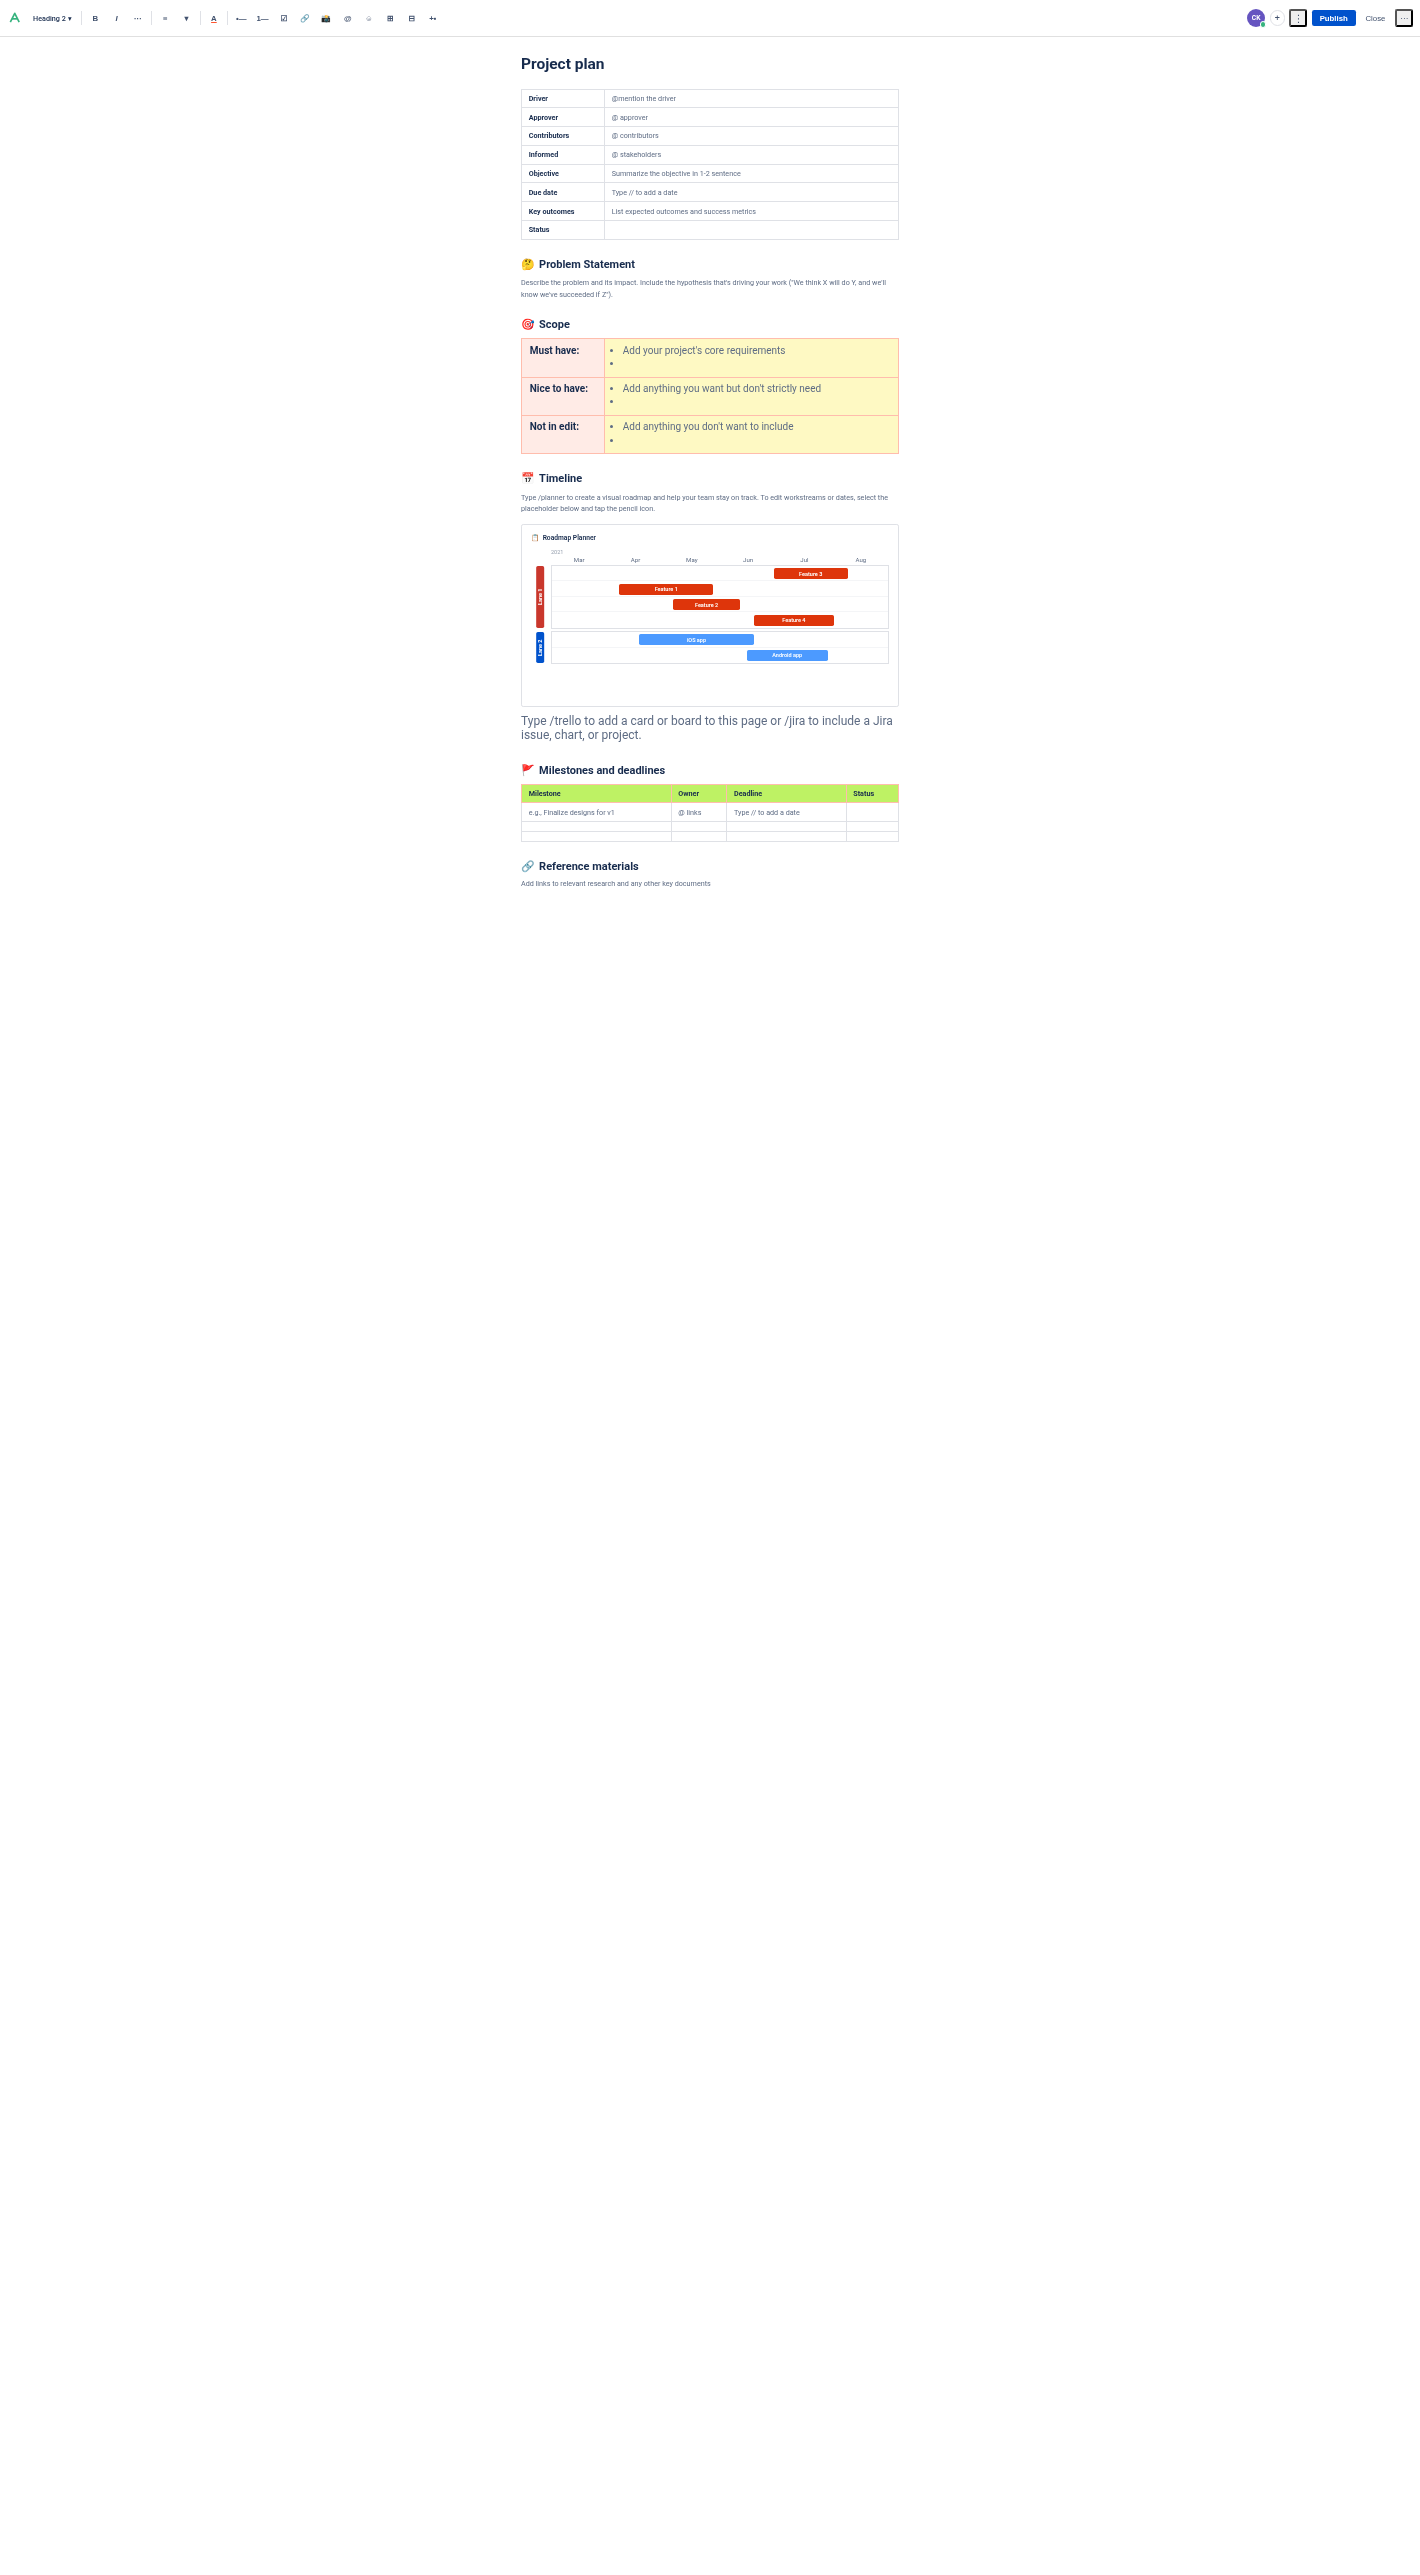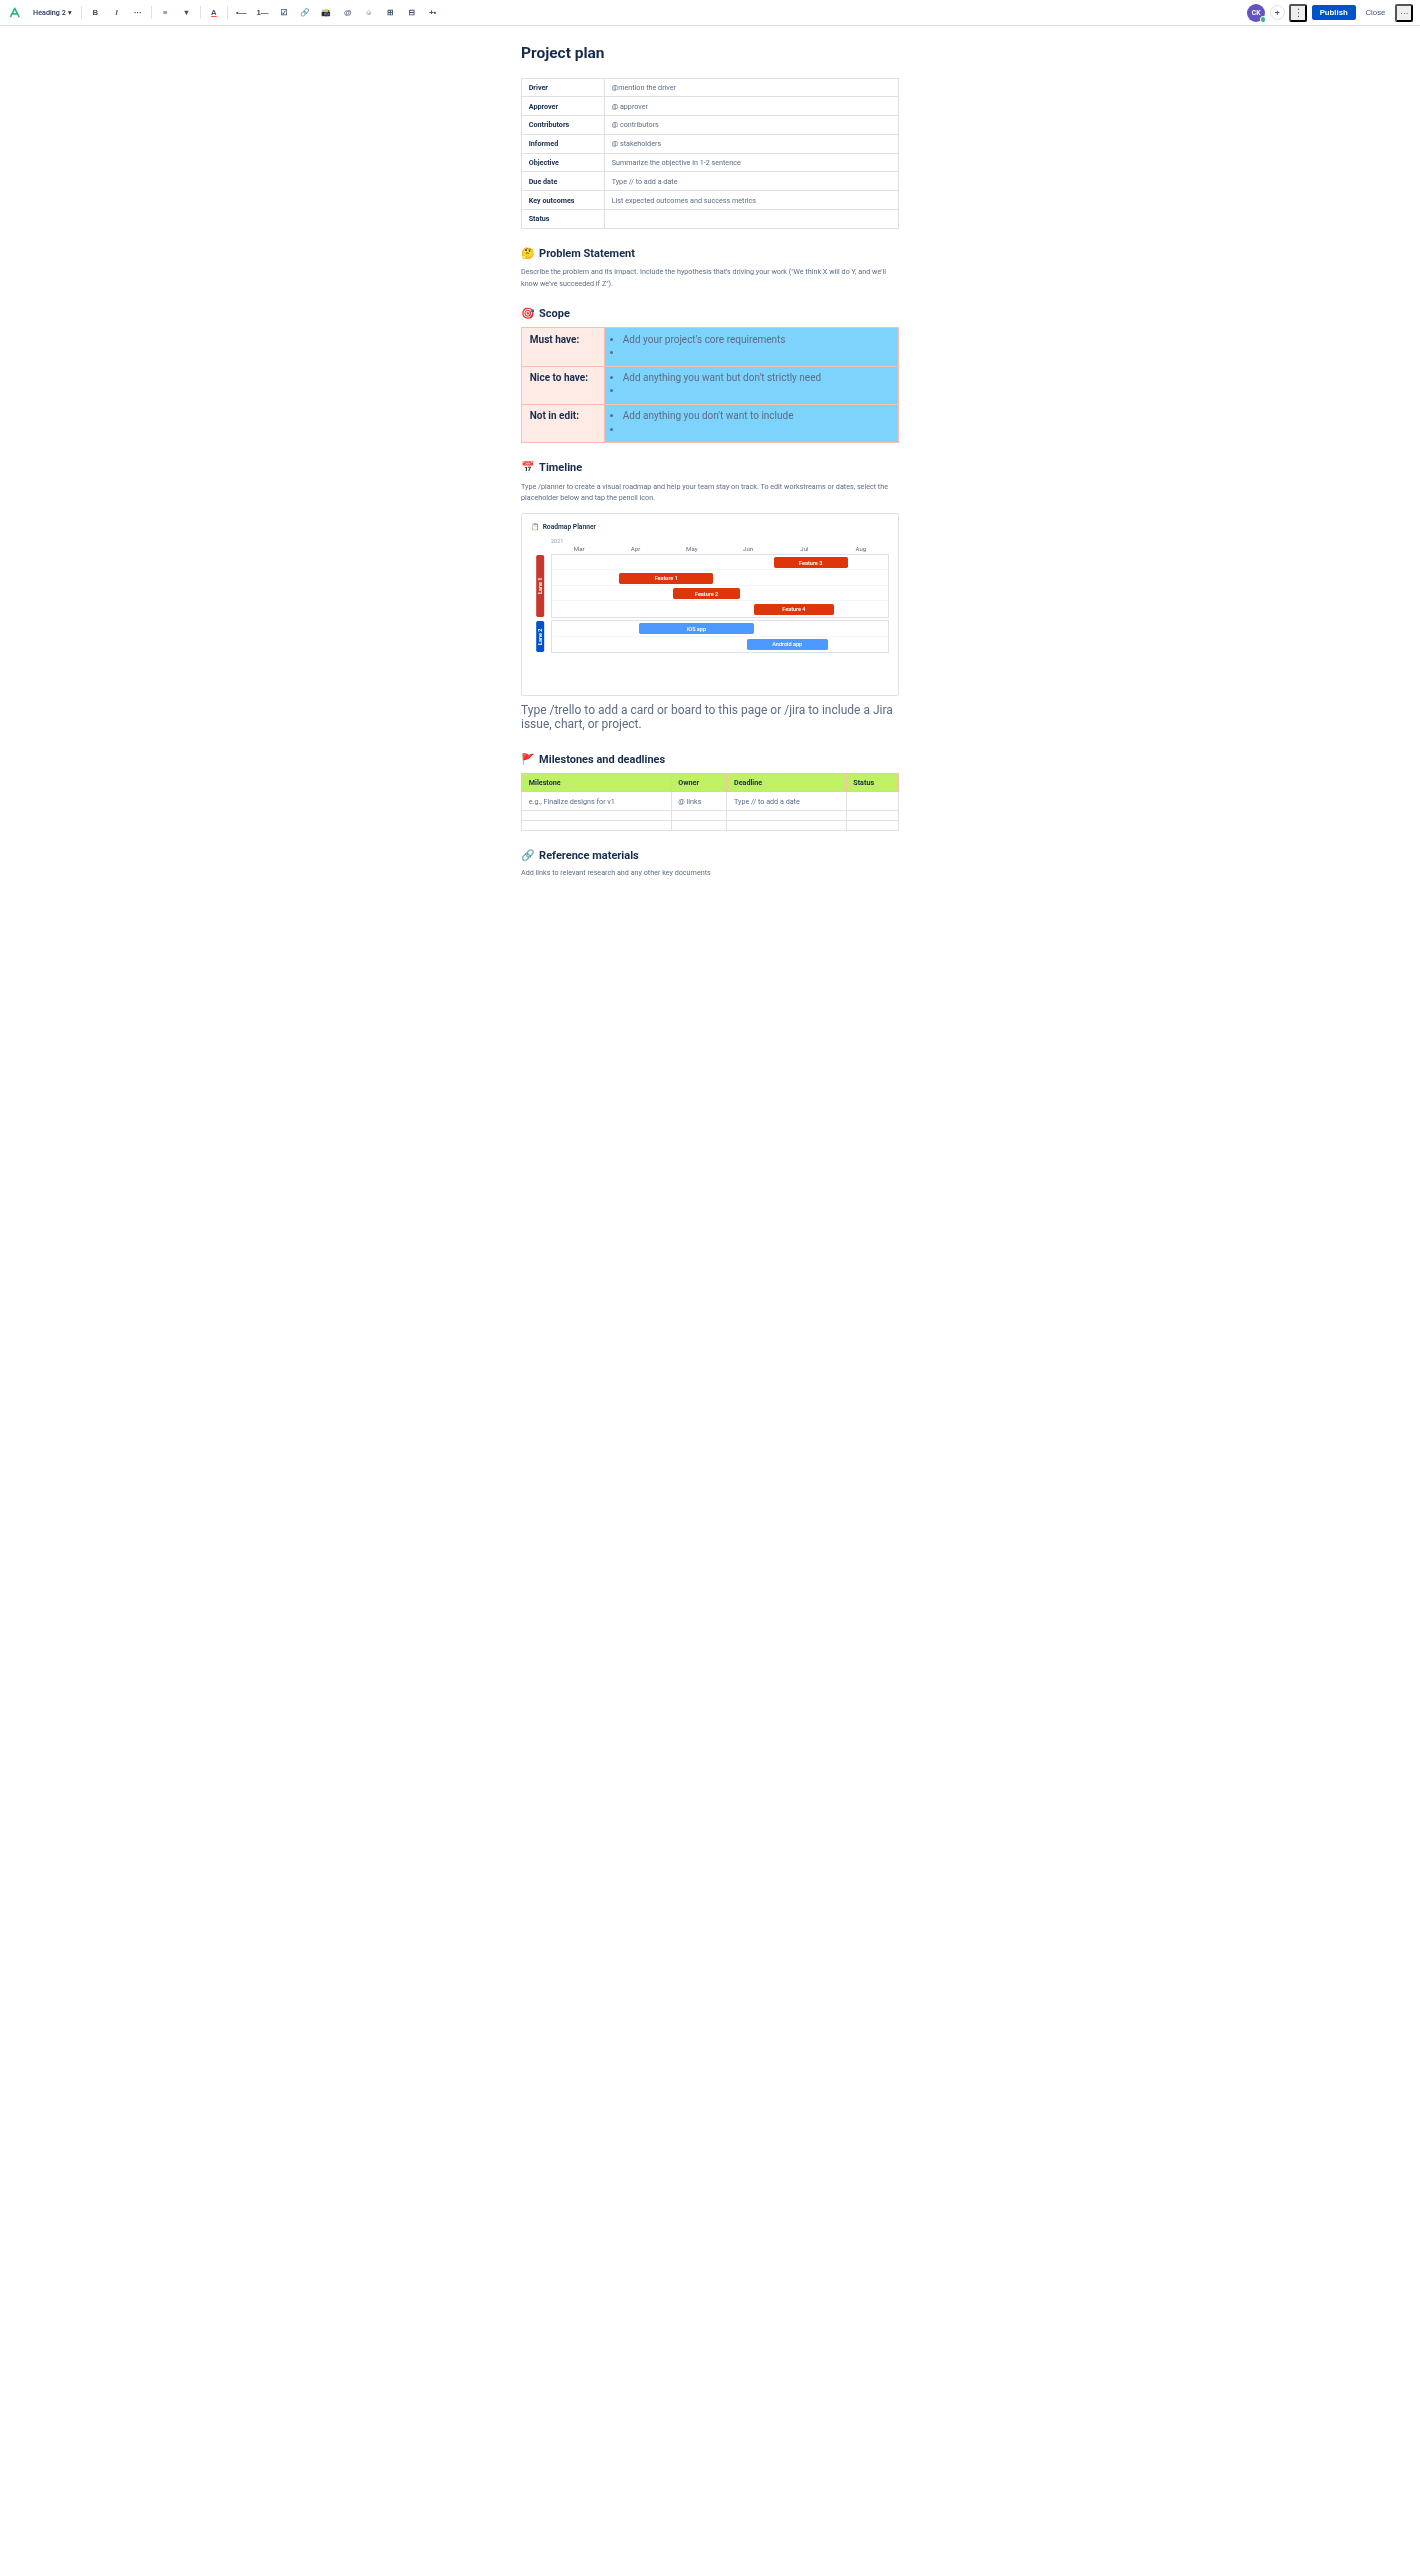--- a/index.html
+++ b/index.html
@@ -2,21 +2,21 @@
 <html style="font-size:9px"><head>
   <meta charset="utf-8">
   <style>
     * { box-sizing: border-box; margin: 0; padding: 0; }
     body { font-family: -apple-system, BlinkMacSystemFont, 'Segoe UI', Roboto, sans-serif; background: #fff; color: #172b4d; font-size: 7.8px; }
 
     
     .toolbar {
       position: sticky; top: 0; z-index: 100;
       display: flex; align-items: center; gap: 3.3px;
-      padding: 0 6.7px; height: 26px;
+      padding: 0 6.7px; height: 37px;
       background: #fff; border-bottom: 0.6px solid #e0e0e0;
     }
     .toolbar-logo { width: 15.5px; height: 15.5px; margin-right: 2.2px; flex-shrink: 0; }
     .toolbar-logo svg { width: 15.5px; height: 15.5px; }
     .heading-select {
       display: flex; align-items: center; gap: 2.2px;
       padding: 2.2px 4.4px; border-radius: 2.2px; cursor: pointer;
       font-size: 7.2px; font-weight: 500; color: #172b4d;
       border: 0.6px solid transparent;
     }
@@ -88,21 +88,21 @@
     
     .scope-table { width: 100%; border-collapse: collapse; margin-bottom: 18px; }
     .scope-table td {
       border: 0.6px solid #ffbdad; padding: 5.5px 7.8px;
       font-size: 10px; vertical-align: top;
     }
     .scope-table td:first-child {
       font-weight: 700; width: 83px;
       background: #ffebe6; color: #172b4d;
     }
-    .scope-table td:last-child { background: #7dd3fc; }
+    .scope-table td:last-child { background: #fef9c3; }
     .scope-table ul { padding-left: 10px; }
     .scope-table li { margin-bottom: 2.2px; color: #5e6c84; }
 
     
     .timeline-desc { font-size: 7.2px; color: #5e6c84; line-height: 1.6; margin-bottom: 9px; }
     .roadmap-container {
       border: 0.6px solid #dfe1e6; border-radius: 2.2px;
       padding: 9px; margin-bottom: 6.7px; background: #fff;
     }
     .roadmap-header { font-size: 6.7px; font-weight: 600; color: #172b4d; margin-bottom: 6.7px; display: flex; align-items: center; gap: 3.3px; }

